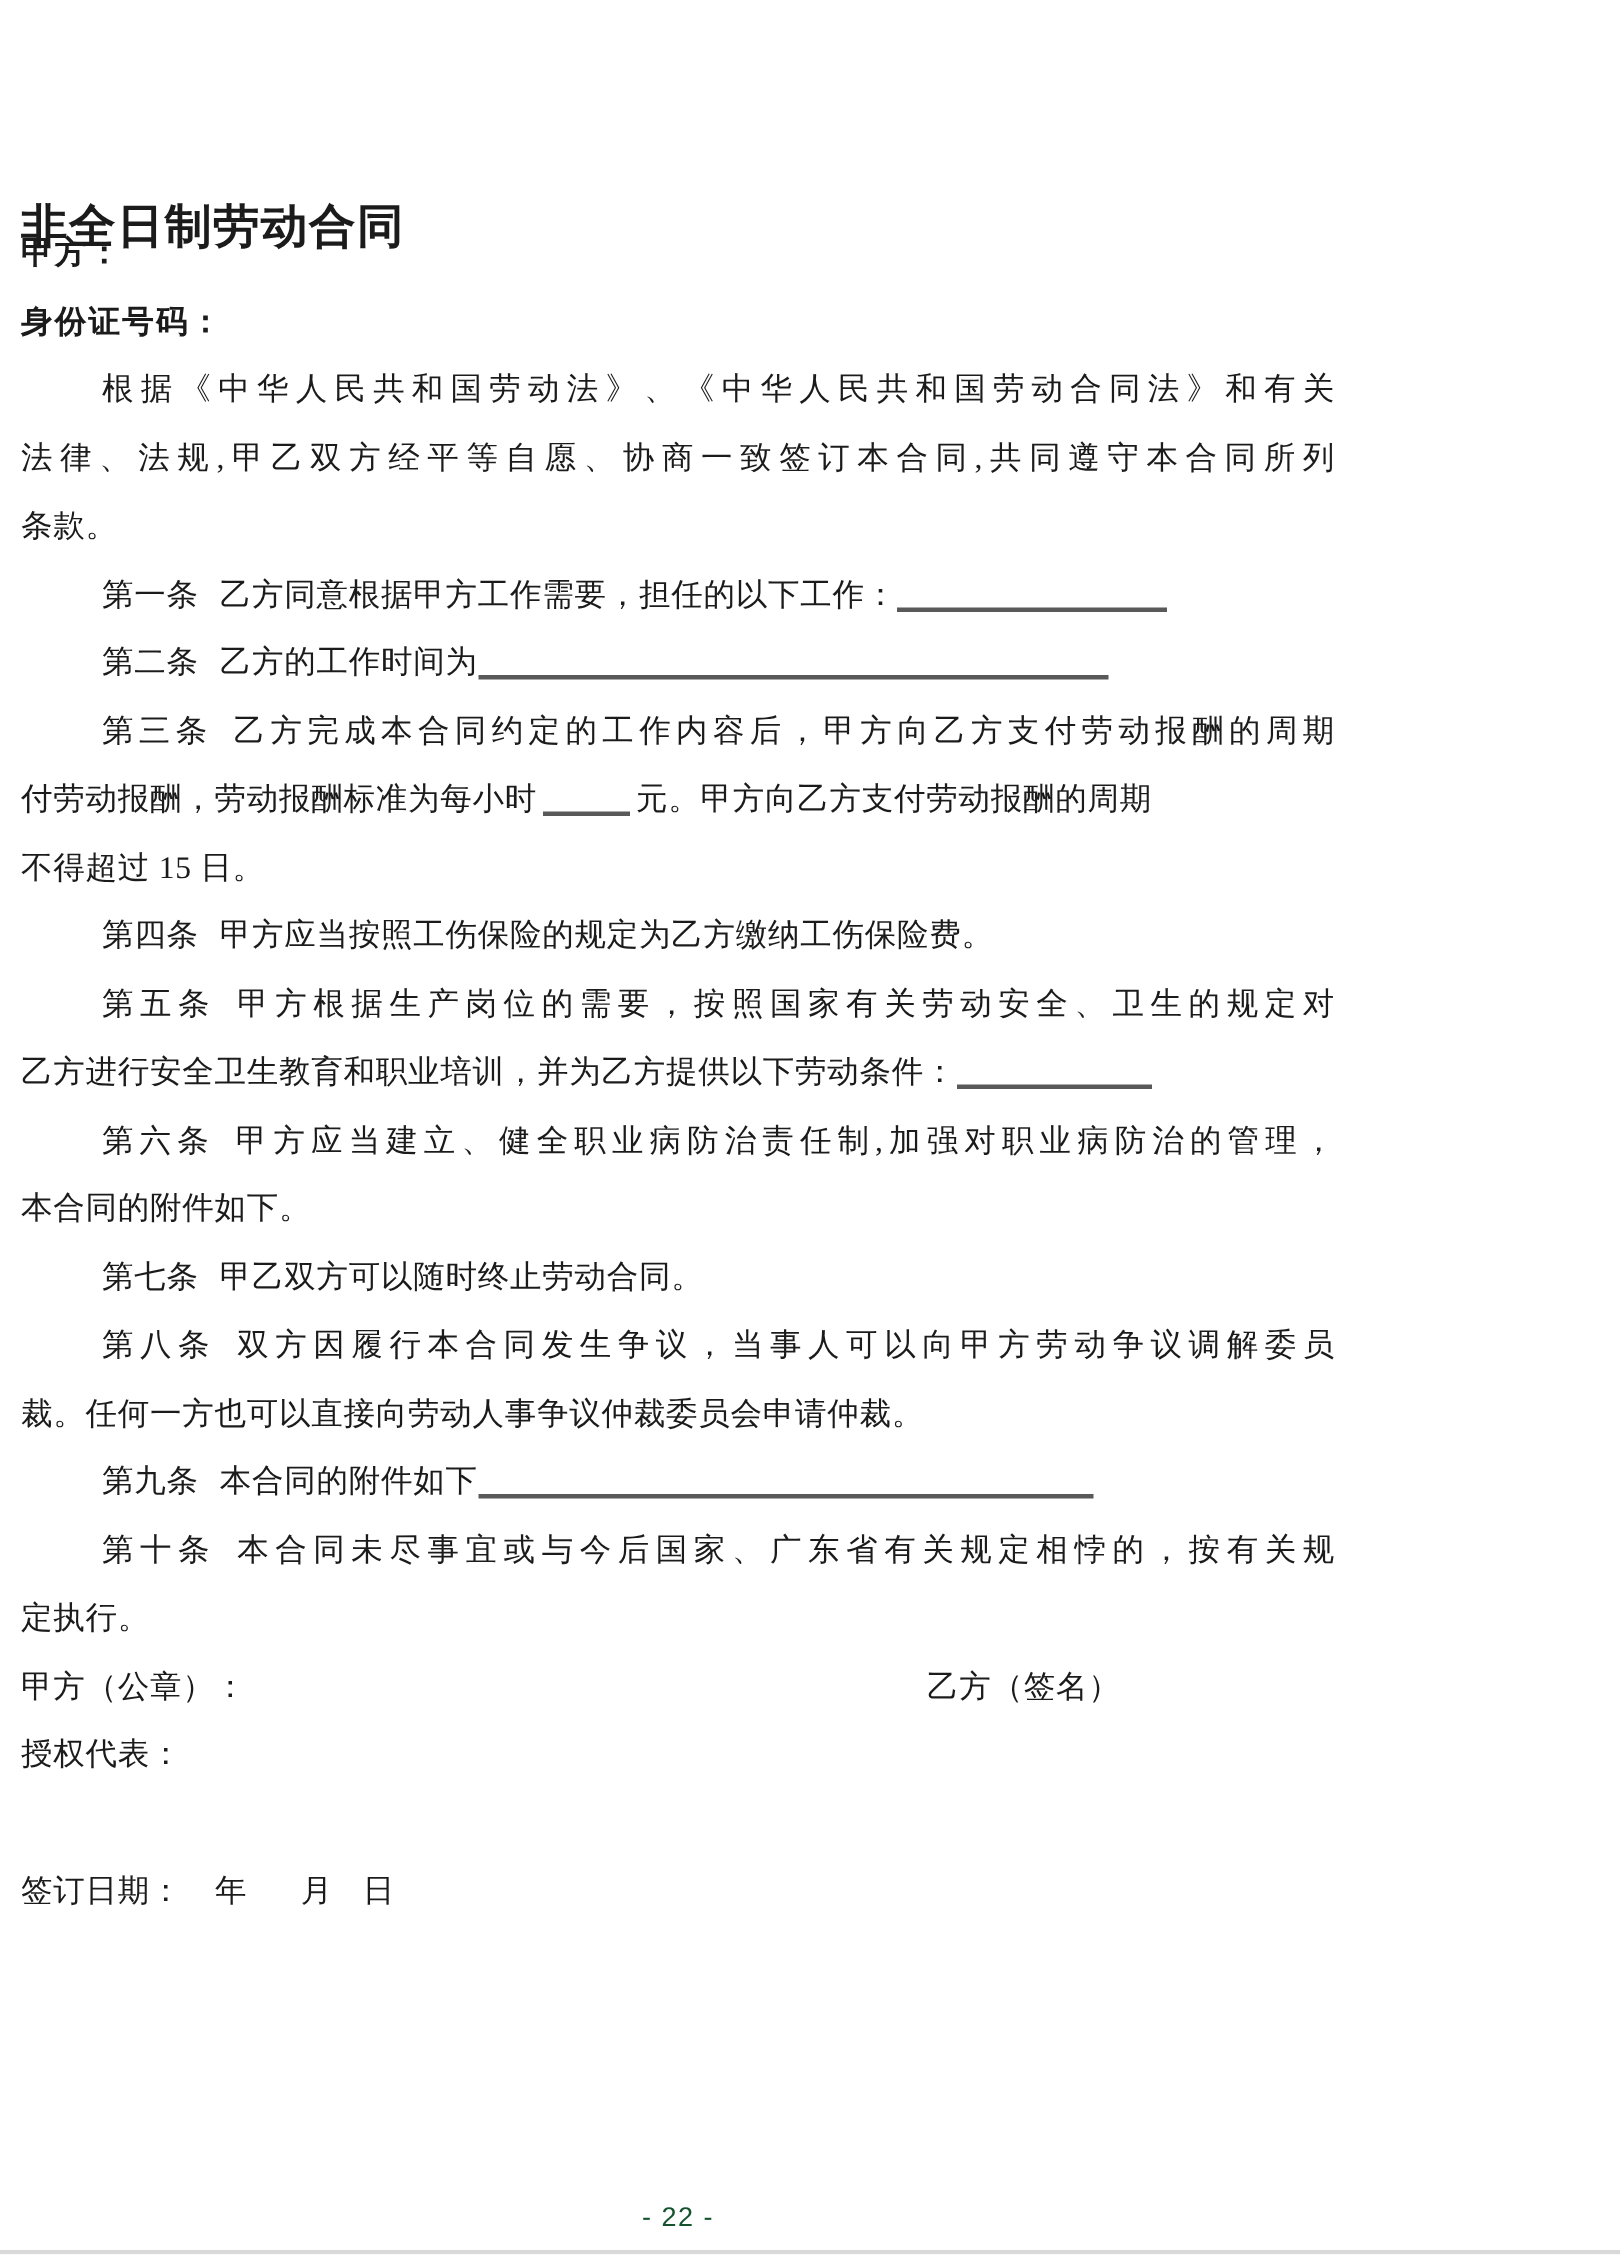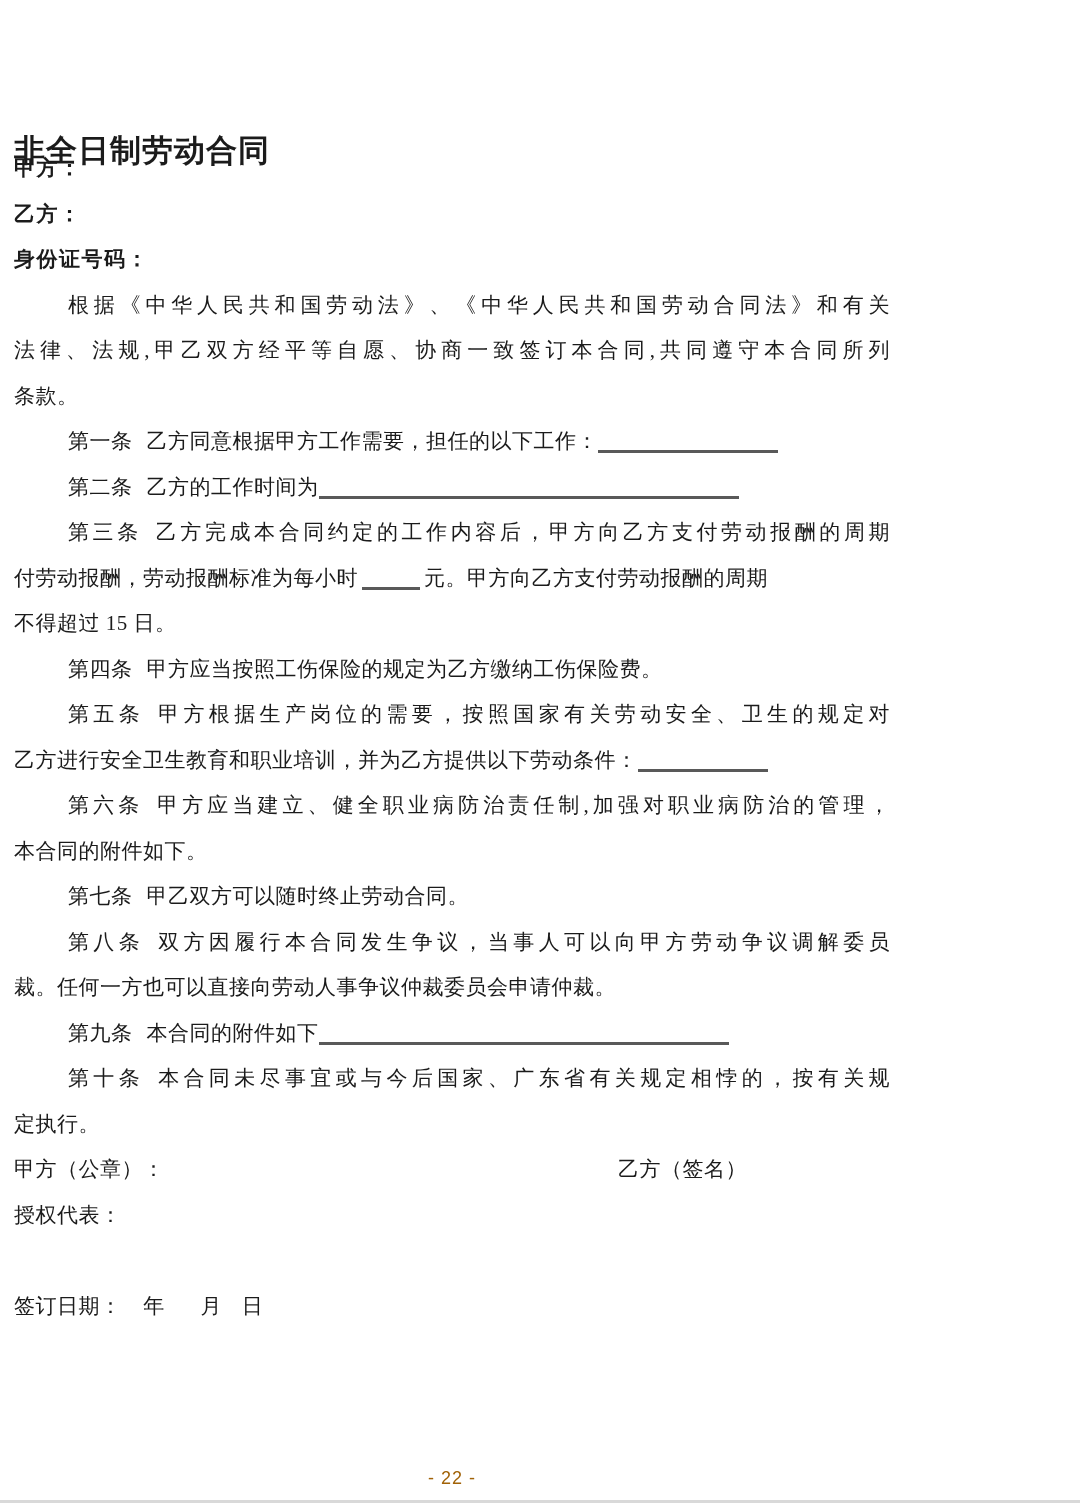--- a/index.html
+++ b/index.html
@@ -30,37 +30,36 @@
   .u58{width:58px;margin:0 4px;}
   .u130{width:130px;}
   .u410{width:410px;}
   .sig-b{position:absolute;left:604px;top:0;}
   .yr{margin-left:16px;}
   .mo{margin-left:30px;}
   .dy{margin-left:14px;}
   .spacer{height:45.5px;}
   .footer{
     position:absolute;top:1468px;left:14px;width:876px;text-align:center;
-    font-size:18px;letter-spacing:1px;color:#a16207;
+    font-size:18px;letter-spacing:1px;color:#14532d;
     font-family:"Liberation Sans","DejaVu Sans",sans-serif;
   }
   .edge{position:absolute;left:0;right:0;bottom:0;height:3px;background:#d9d9d9;}
 </style>
 </head>
 <body>
 
 <div class="page">
 
 
   <div class="title">非全日制劳动合同</div>
 
   <div class="bodyblock">
 
     <div class="line b">甲方：</div>
-    <div class="line b">乙方：</div>
     <div class="line b">身份证号码：</div>
 
     <div class="line ind jl">根据《中华人民共和国劳动法》、《中华人民共和国劳动合同法》和有关</div>
     <div class="line jl">法律、法规,甲乙双方经平等自愿、协商一致签订本合同,共同遵守本合同所列</div>
     <div class="line">条款。</div>
 
     <div class="line ind">
       <span class="bl">第一条</span><span>乙方同意根据甲方工作需要，担任的以下工作：</span><span class="ul u180"></span>
     </div>
 

